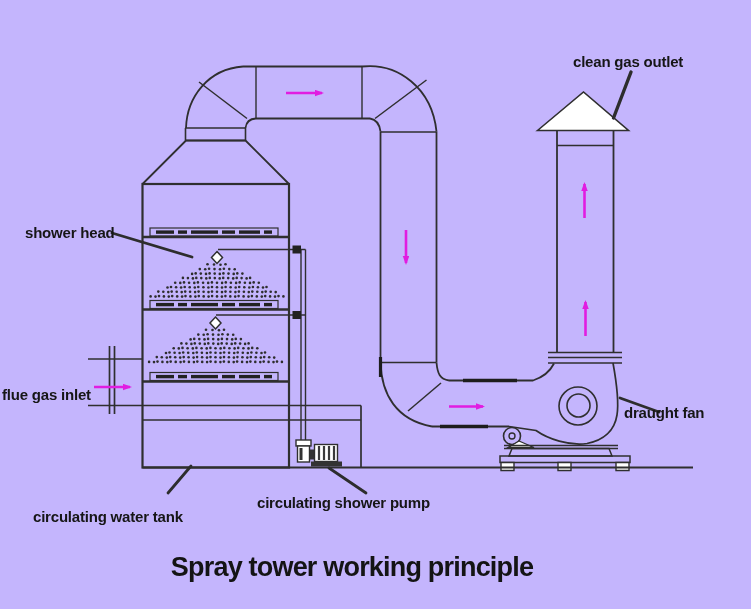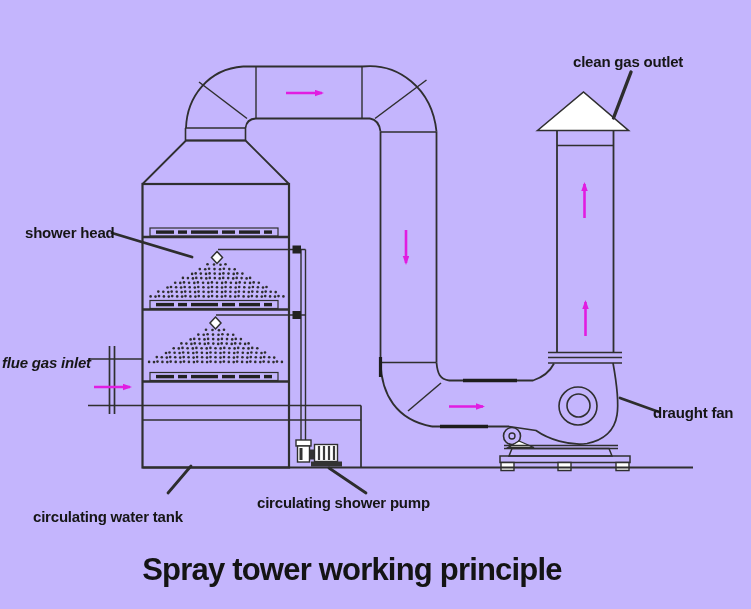--- a/index.html
+++ b/index.html
@@ -7,21 +7,21 @@
     position:relative;width:751px;height:609px;margin:0 auto;
     background:#c4b5fd;overflow:hidden;
     font-family:"Liberation Sans", sans-serif;
   }
   .stage svg{position:absolute;left:0;top:0;}
   .lbl{
     position:absolute;font-size:15px;font-weight:600;color:#161616;
     white-space:nowrap;letter-spacing:-0.2px;line-height:1.15;
   }
   .title{
-    position:absolute;font-size:31px;font-weight:600;color:#141414;
+    position:absolute;font-size:27px;font-weight:600;color:#141414;
     white-space:nowrap;letter-spacing:-0.8px;transform:translateX(-50%);
   }
 </style>
 </head>
 <body>
 
 <div class="stage">
 
   <svg width="751" height="609" viewBox="0 0 751 609">
     <defs>
@@ -461,19 +461,19 @@
         <line x1="406" y1="230" x2="406" y2="263" stroke="#e11de1" stroke-width="2.6" marker-end="url(#arrowhead)"></line>
         <line x1="449" y1="406.5" x2="483" y2="406.5" stroke="#e11de1" stroke-width="2.6" marker-end="url(#arrowhead)"></line>
         <line x1="94" y1="387" x2="130" y2="387" stroke="#e11de1" stroke-width="2.6" marker-end="url(#arrowhead)"></line>
         <line x1="585.5" y1="336" x2="585.5" y2="302" stroke="#e11de1" stroke-width="2.6" marker-end="url(#arrowhead)"></line>
         <line x1="584.5" y1="218" x2="584.5" y2="184" stroke="#e11de1" stroke-width="2.6" marker-end="url(#arrowhead)"></line>
       </g>
   </svg>
 
   <div class="lbl" style="left:573px;top:53px;">clean gas outlet</div>
   <div class="lbl" style="left:25px;top:224px;text-align:right;">shower head</div>
-  <div class="lbl" style="left:2px;top:354px;font-style:italic;">flue gas inlet</div>
-  <div class="lbl" style="left:653px;top:404px;">draught fan</div>
+  <div class="lbl" style="left:2px;top:386px;">flue gas inlet</div>
+  <div class="lbl" style="left:624px;top:404px;">draught fan</div>
   <div class="lbl" style="left:27px;top:508px;margin-left:6px;">circulating water tank</div>
   <div class="lbl" style="left:257px;top:494px;">circulating shower pump</div>
   <div class="title" style="left:352px;top:552px;">Spray tower working principle</div>
 
 </div>
 
 </body></html>

